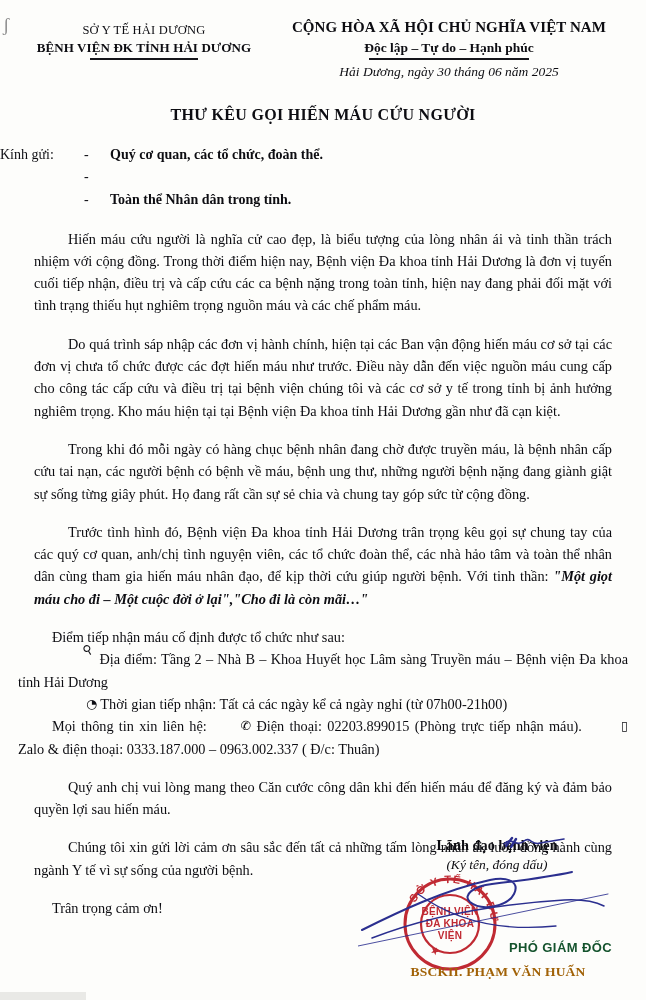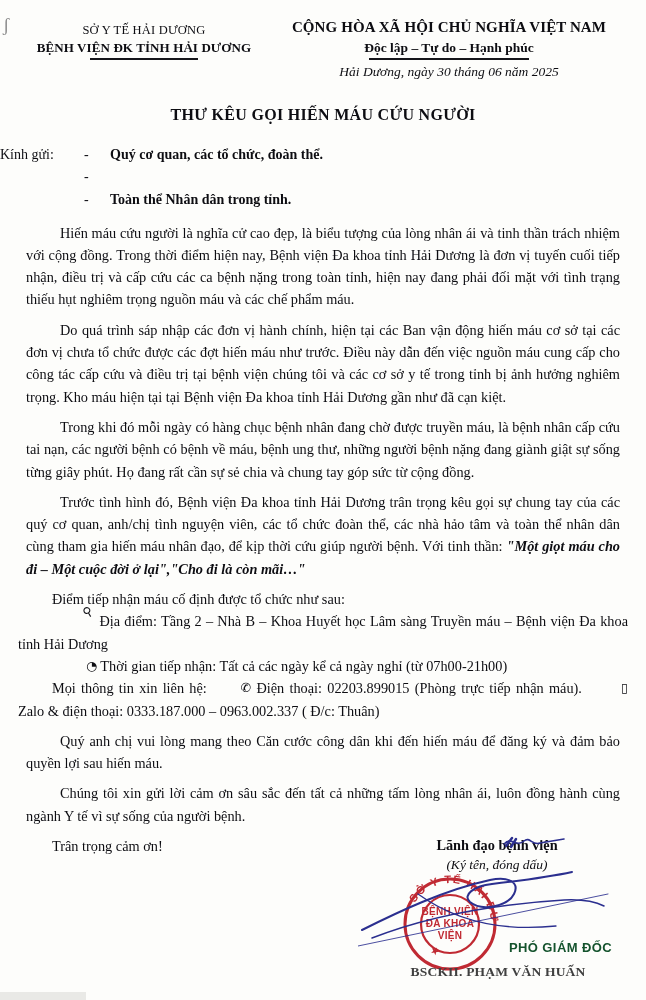--- a/index.html
+++ b/index.html
@@ -113,21 +113,21 @@
   }
 
   
   .body {
     padding: 0 18px 0 18px;
     margin-top: 10px;
     font-size: 14.3px;
     line-height: 1.56;
   }
   p.para {
-    margin: 8px;
+    margin: 16px;
     text-align: justify;
     text-indent: 34px;
     text-justify: inter-word;
   }
   .quote {
     font-weight: bold;
     font-style: italic;
   }
   .info-line {
     margin: 0;
@@ -181,21 +181,21 @@
     font-family: "Liberation Sans", sans-serif;
   }
   .sign-name {
     position: absolute;
     left: 372px;
     top: 128px;
     width: 252px;
     text-align: center;
     font-size: 13.5px;
     font-weight: bold;
-    color: #404040;
+    color: #a16207;
     letter-spacing: .2px;
     font-family: "Liberation Serif", serif;
   }
   
   .stamp {
     position: absolute;
     left: 396px;
     top: 34px;
     width: 108px;
     height: 108px;

